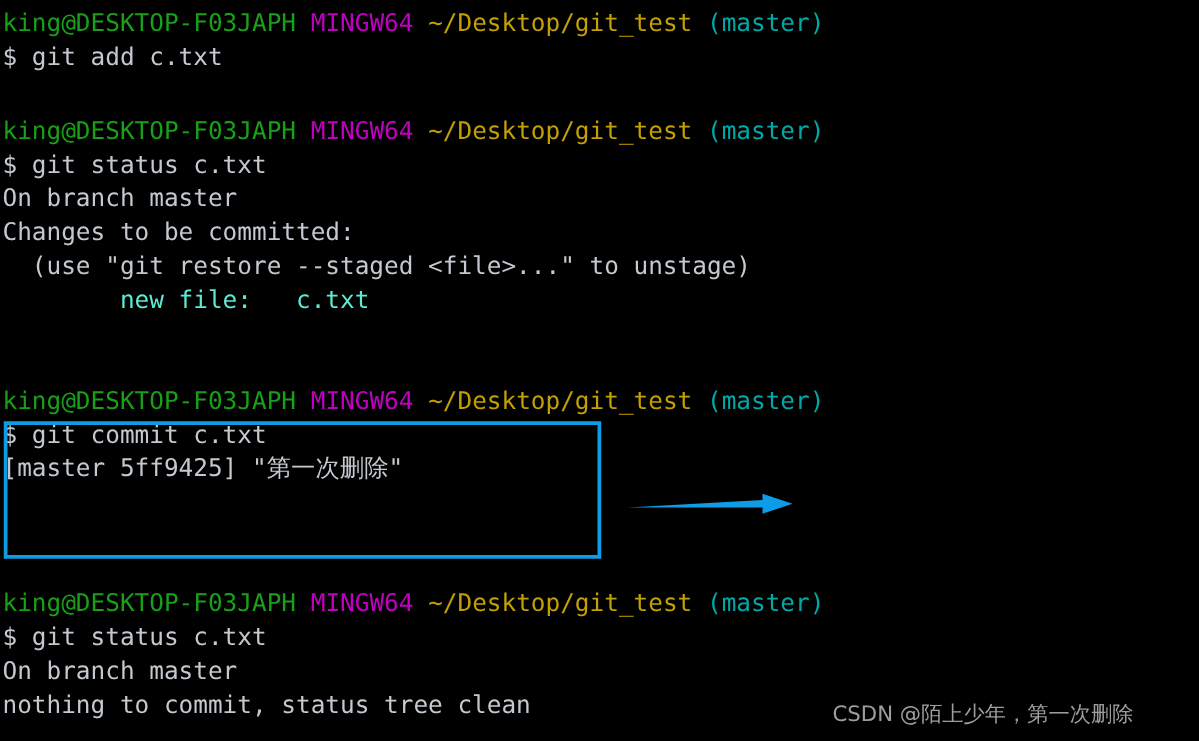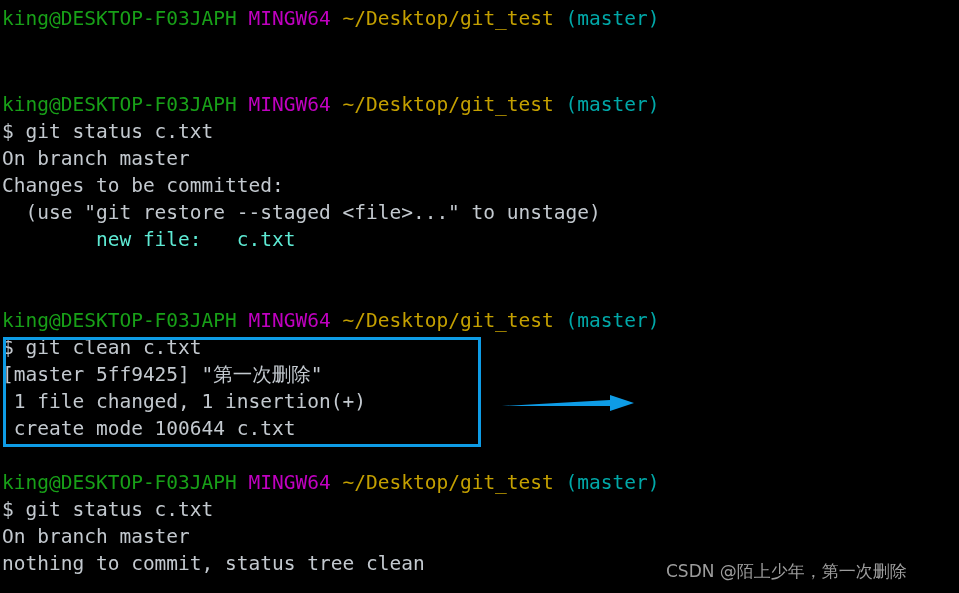--- a/index.html
+++ b/index.html
@@ -89,35 +89,34 @@
     opacity: 0.85;
   }
 </style>
 </head>
 <body>
 
 <div id="terminal">
 
   <div class="line" style="top:5px;"><span class="seg c-user">king@DESKTOP-F03JAPH</span><span class="seg c-plain"> </span><span class="seg c-mingw">MINGW64</span><span class="seg c-plain"> </span><span class="seg c-path">~/Desktop/git_test</span><span class="seg c-plain"> </span><span class="seg c-branch">(master)</span></div>
 
+  <div class="line" style="top:32px;">$ git add c.txt</div>
 
   <div class="line" style="top:91px;"><span class="seg c-user">king@DESKTOP-F03JAPH</span><span class="seg c-plain"> </span><span class="seg c-mingw">MINGW64</span><span class="seg c-plain"> </span><span class="seg c-path">~/Desktop/git_test</span><span class="seg c-plain"> </span><span class="seg c-branch">(master)</span></div>
 
   <div class="line" style="top:118px;">$ git status c.txt</div>
   <div class="line" style="top:145px;">On branch master</div>
   <div class="line" style="top:172px;">Changes to be committed:</div>
   <div class="line" style="top:199px;">  (use "git restore --staged &lt;file&gt;..." to unstage)</div>
   <div class="line c-green" style="top:226px;">        new file:   c.txt</div>
 
   <div class="line" style="top:307px;"><span class="seg c-user">king@DESKTOP-F03JAPH</span><span class="seg c-plain"> </span><span class="seg c-mingw">MINGW64</span><span class="seg c-plain"> </span><span class="seg c-path">~/Desktop/git_test</span><span class="seg c-plain"> </span><span class="seg c-branch">(master)</span></div>
 
-  <div class="line" style="top:334px;">$ git clean c.txt</div>
+  <div class="line" style="top:334px;">$ git commit c.txt</div>
   <div class="line" style="top:361px;">[master 5ff9425] "第一次删除"</div>
-  <div class="line" style="top:388px;"> 1 file changed, 1 insertion(+)</div>
-  <div class="line" style="top:415px;"> create mode 100644 c.txt</div>
 
   <div class="line" style="top:469px;"><span class="seg c-user">king@DESKTOP-F03JAPH</span><span class="seg c-plain"> </span><span class="seg c-mingw">MINGW64</span><span class="seg c-plain"> </span><span class="seg c-path">~/Desktop/git_test</span><span class="seg c-plain"> </span><span class="seg c-branch">(master)</span></div>
 
   <div class="line" style="top:496px;">$ git status c.txt</div>
   <div class="line" style="top:523px;">On branch master</div>
   <div class="line" style="top:550px;">nothing to commit, status tree clean</div>
 
   <div id="commit-box"></div>
 
   <svg id="annotation-arrow" viewBox="0 0 132 24" xmlns="http://www.w3.org/2000/svg">

